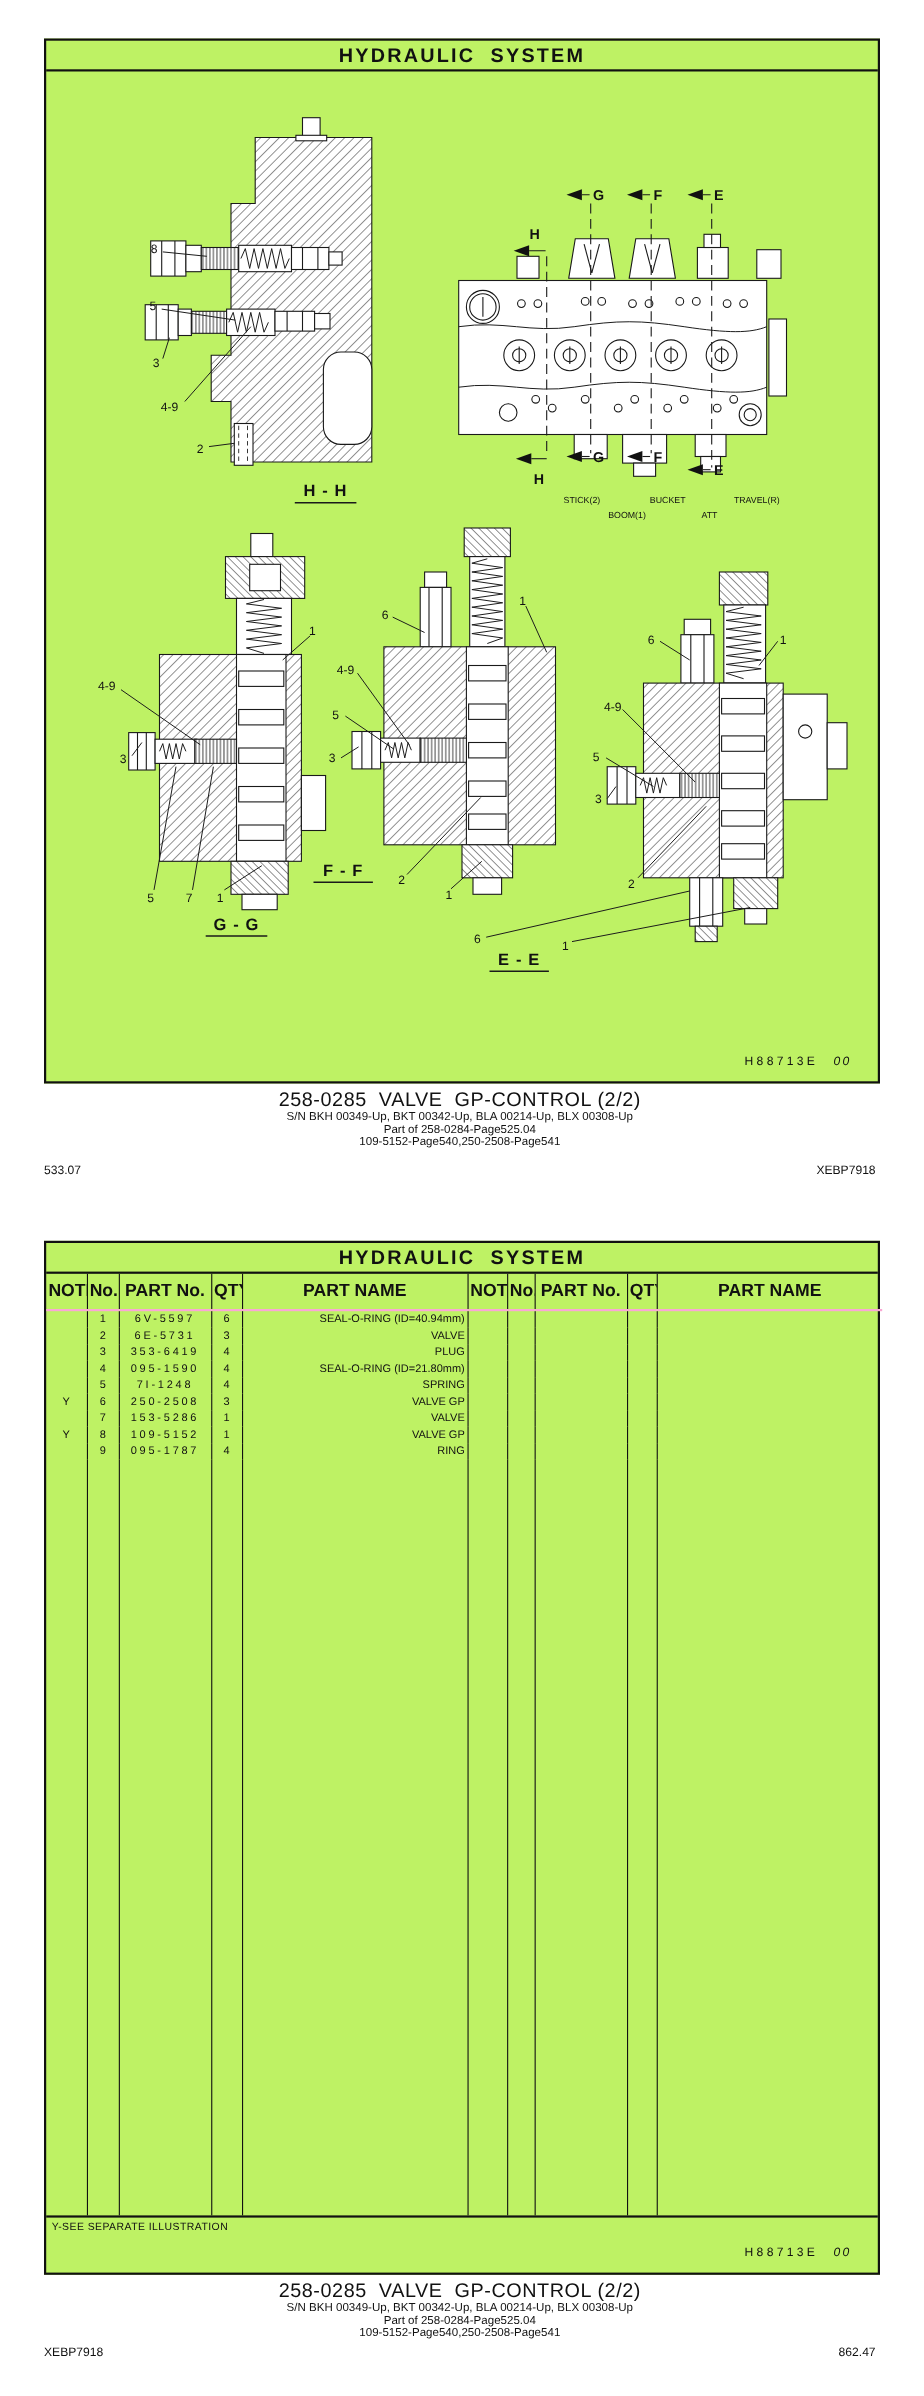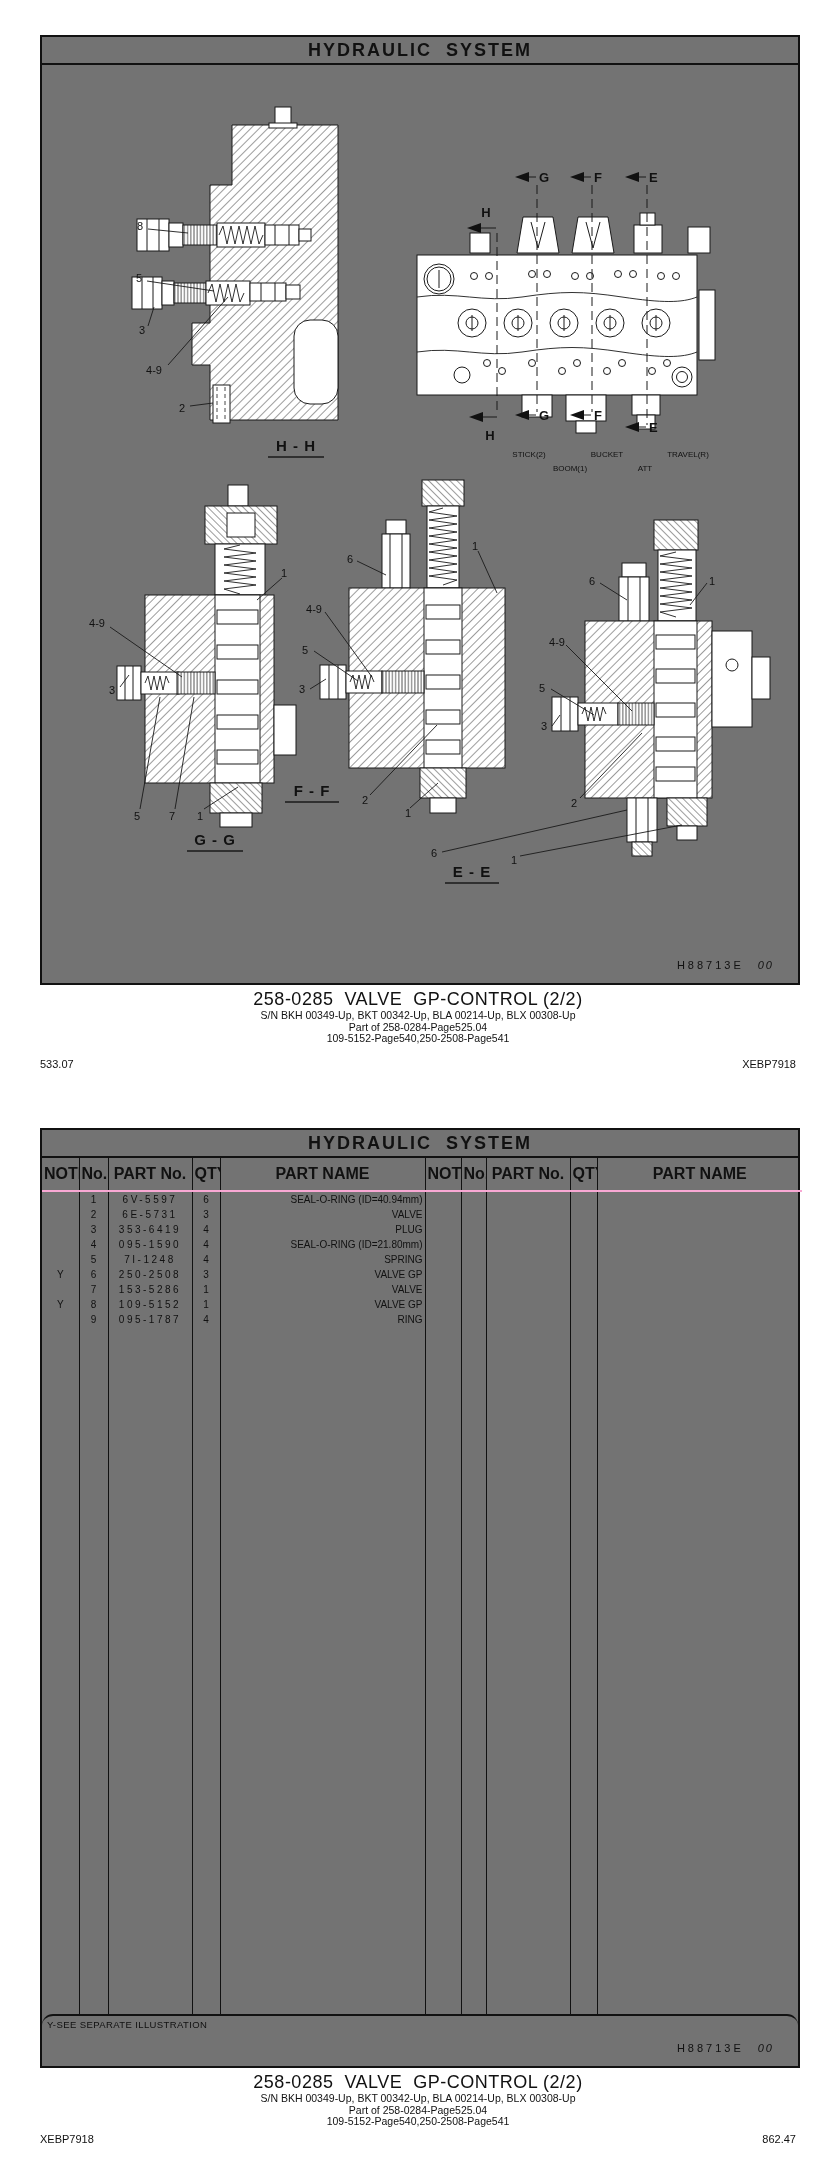--- a/index.html
+++ b/index.html
@@ -1,17 +1,17 @@
 <!DOCTYPE html>
 <html><head>
 <meta charset="utf-8">
 <style>
   html,body{margin:0;padding:0;background:#fff;}
   body{width:840px;height:2178px;position:relative;font-family:"Liberation Sans",sans-serif;color:#111;}
-  .page{position:absolute;left:40px;width:756px;border:2px solid #111;background:#737373;}
+  .page{position:absolute;left:40px;width:756px;border:2px solid #111;background:#bef264;}
   #page1{top:35px;height:946px;}
   #page2{top:1128px;height:936px;}
   .page-title{height:26px;line-height:26px;text-align:center;font-size:18px;font-weight:bold;letter-spacing:2px;border-bottom:2px solid #111;white-space:pre;}
   .drawing-area{position:absolute;left:0;top:28px;right:0;bottom:0;}
   .doc-ref{position:absolute;right:24px;bottom:12px;font-size:11px;letter-spacing:3px;}
   .doc-ref .rev{margin-left:14px;letter-spacing:2px;font-style:italic;}
   .caption{position:absolute;left:40px;width:756px;text-align:center;}
   #cap1{top:989px;}
   #cap2{top:2072px;}
   .cap-l1{font-size:18px;font-weight:normal;white-space:pre;letter-spacing:0.5px;}
@@ -26,21 +26,21 @@
   table.parts th{font-weight:bold;font-size:16px;height:32px;border-bottom:2px solid #f9a8d4;}
   table.parts td,table.parts th{border-right:1px solid #111;padding:0 2px;overflow:hidden;white-space:nowrap;}
   table.parts td:last-child,table.parts th:last-child{border-right:none;}
   table.parts td{font-size:10px;height:15px;vertical-align:middle;}
   td.c0,td.c5{text-align:center;}
   td.c1,td.c6{text-align:center;}
   td.c2,td.c7{text-align:center;letter-spacing:2.5px;}
   td.c3,td.c8{text-align:center;}
   td.c4,td.c9{text-align:right;font-size:9.5px;padding-left:8px;}
   tr.filler td{height:auto;}
-  .footnote-band{position:absolute;left:0;right:0;bottom:0;height:50px;border-top:2px solid #111;border-radius:11px;}
+  .footnote-band{position:absolute;left:0;right:0;bottom:0;height:50px;border-top:2px solid #111;}
   .footnote-text{position:absolute;left:5px;top:3px;font-size:9.5px;letter-spacing:0.4px;}
   
   .co{font:11px "Liberation Sans",sans-serif;fill:#111;}
   .vl{font:bold 15px "Liberation Sans",sans-serif;fill:#111;letter-spacing:1px;}
   .ar{font:bold 13px "Liberation Sans",sans-serif;fill:#111;}
   .pl{font:8px "Liberation Sans",sans-serif;fill:#111;}
 </style>
 </head>
 <body>
 

